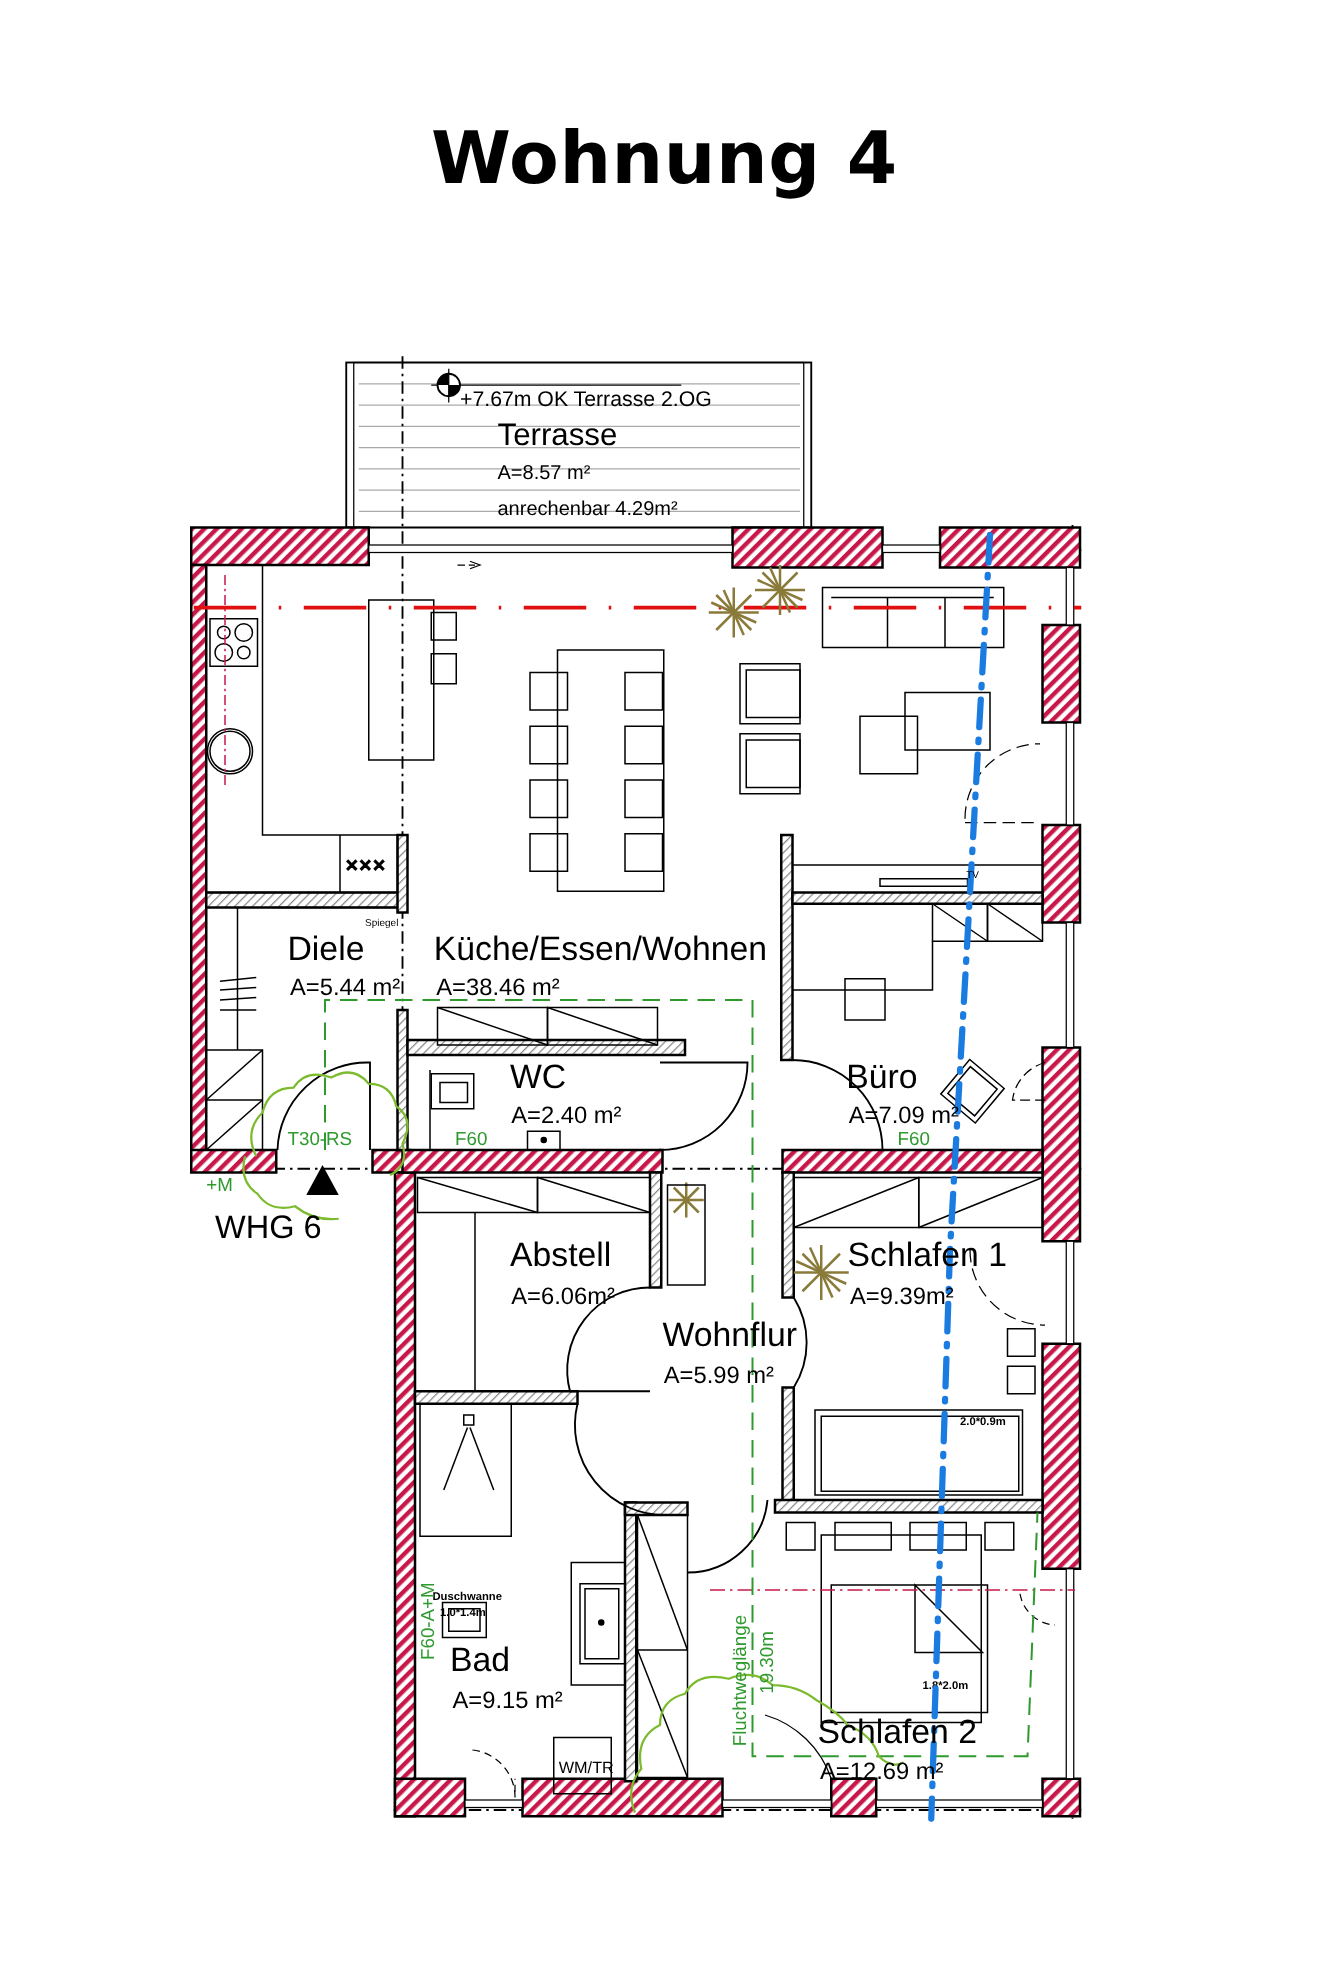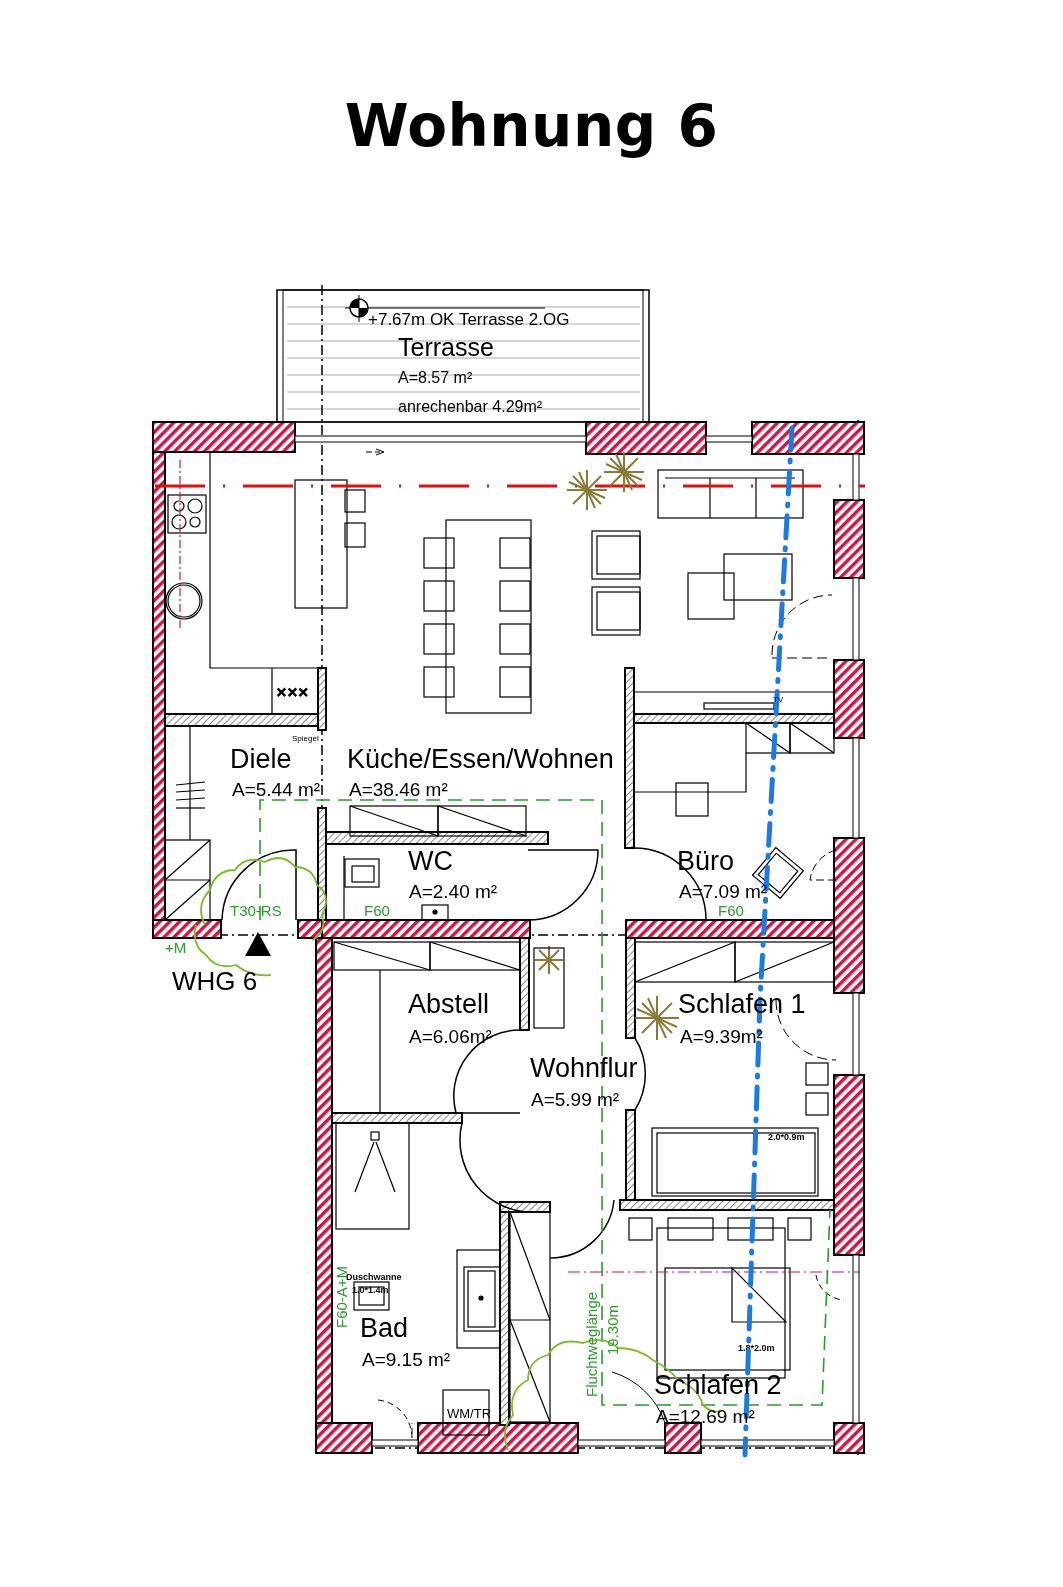--- a/index.html
+++ b/index.html
@@ -8,21 +8,21 @@
   svg { position:absolute; left:0; top:0; }
   .lbl { font-family:"Liberation Sans Narrow","Liberation Sans", sans-serif; fill:#000; }
   .room { font-size:27px; }
   .area { font-size:19px; }
   .small { font-size:9px; font-weight:bold; }
   .green { fill:#2e9a2e; font-family:"Liberation Sans", sans-serif; }
 </style>
 </head>
 <body>
 
-<div class="title">Wohnung 6</div>
+<div class="title">Wohnung 4</div>
 
 <svg width="1063" height="1587" viewBox="0 0 1063 1587">
   <defs>
     <pattern id="hatch" patternUnits="userSpaceOnUse" width="7" height="7" patternTransform="rotate(45)">
       <rect width="7" height="7" fill="#fff"></rect>
       <rect width="3.5" height="7" fill="#c8184a"></rect>
     </pattern>
     <pattern id="ghatch" patternUnits="userSpaceOnUse" width="5" height="5" patternTransform="rotate(45)">
       <rect width="5" height="5" fill="#fff"></rect>
       <rect width="1" height="5" fill="#888"></rect>

